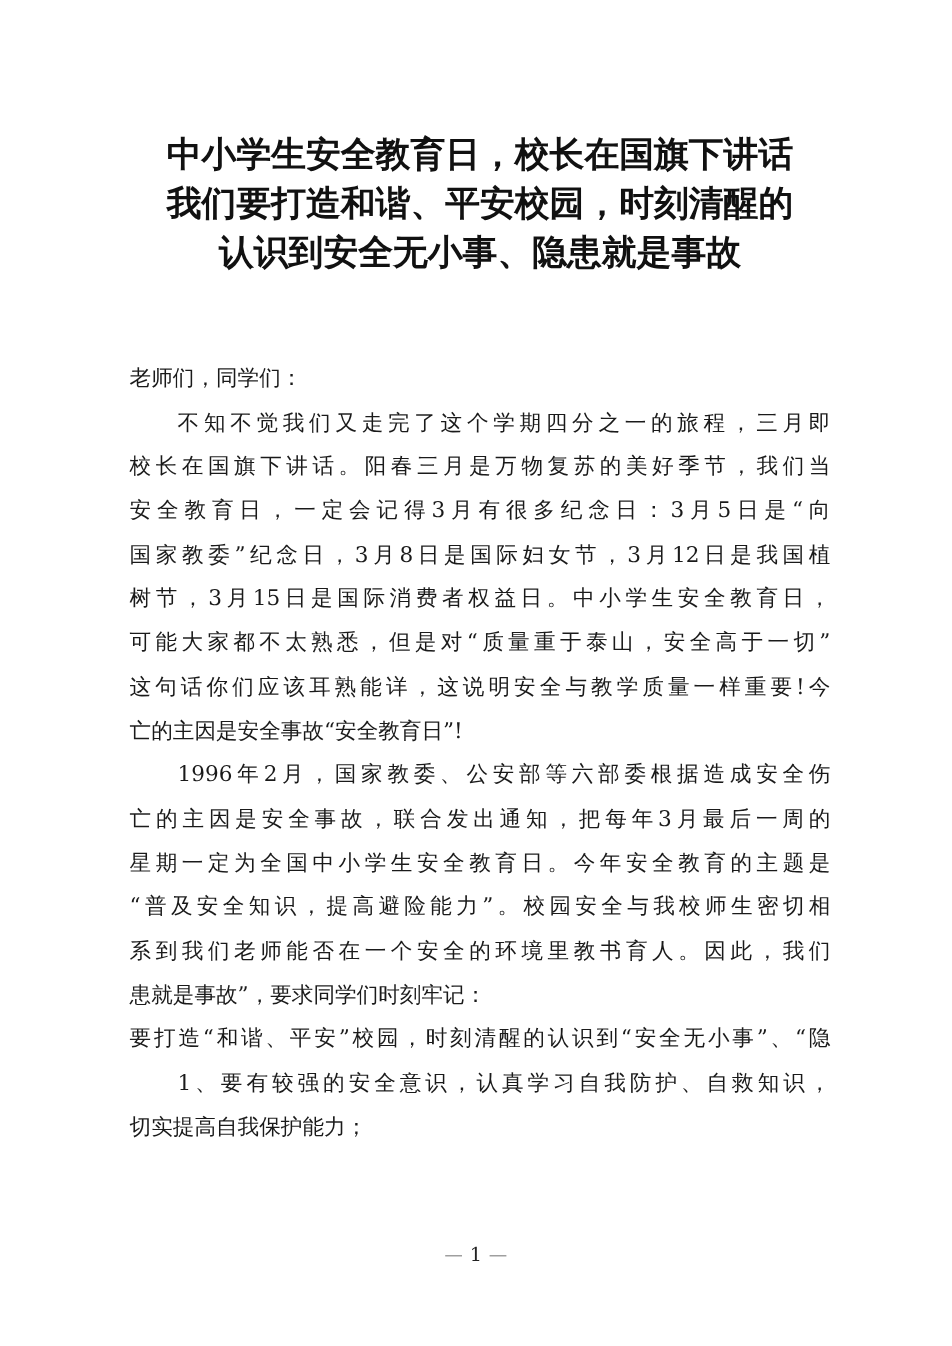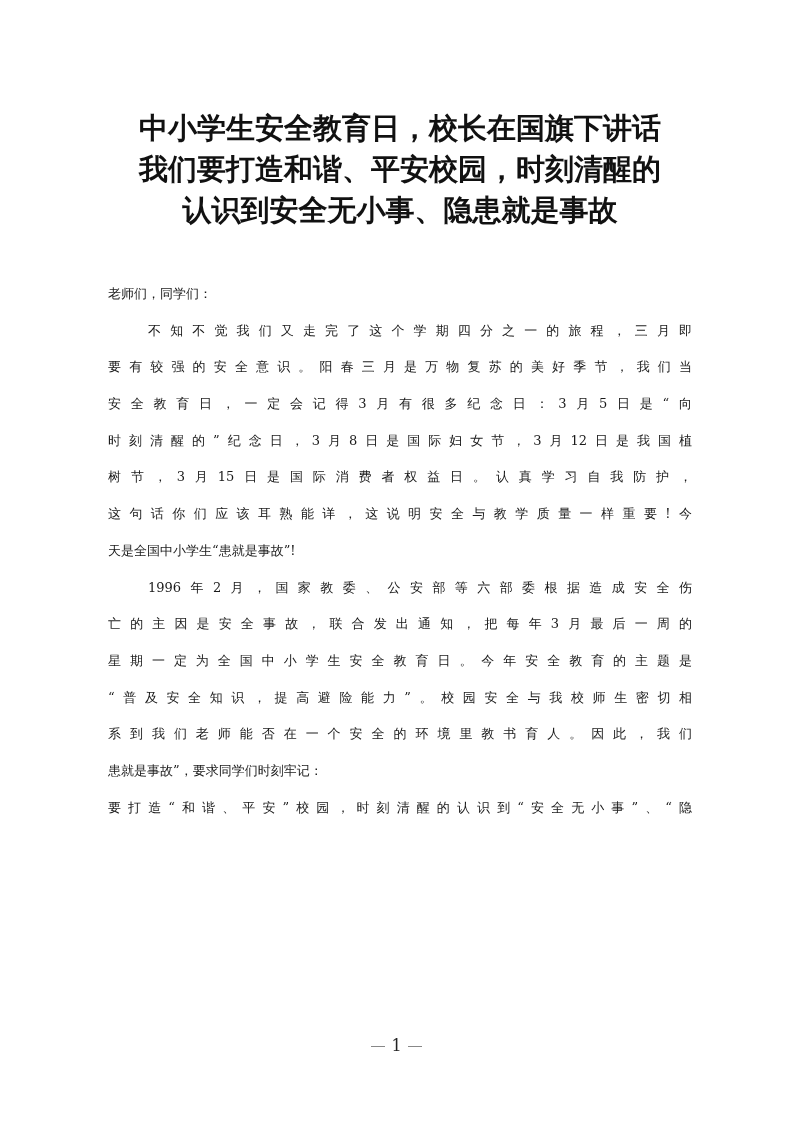--- a/index.html
+++ b/index.html
@@ -32,24 +32,24 @@
       font-weight: bold;
       font-size: 29px;
       line-height: 41px;
       letter-spacing: 0px;
       color: #111;
     }
     .title div { white-space: nowrap; }
     .body {
       position: absolute;
       left: 108px;
-      top: 276px;
+      top: 298px;
       width: 584px;
       font-family: "DejaVu Serif", serif;
-      font-size: 13px;
+      font-size: 18px;
       line-height: 36.7px;
       color: #1a1a1a;
     }
     .line {
       white-space: nowrap;
       display: block;
       text-align: justify;
       text-align-last: justify;
       height: 36.7px;
       overflow: visible;
@@ -84,39 +84,42 @@
     <div>中小学生安全教育日，校长在国旗下讲话</div>
     <div>我们要打造和谐、平安校园，时刻清醒的</div>
     <div>认识到安全无小事、隐患就是事故</div>
   </div>
 
   <div class="body">
     <span class="line last">老师们，同学们：</span>
 
     <div>
       <span class="line indent">不知不觉我们又走完了这个学期四分之一的旅程，三月即</span>
-      <span class="line">要有较强的安全意识。阳春三月是万物复苏的美好季节，我们当</span>
+      <span class="line">校长在国旗下讲话。阳春三月是万物复苏的美好季节，我们当</span>
       <span class="line">安全教育日，一定会记得3月有很多纪念日：3月5日是“向</span>
-      <span class="line">时刻清醒的”纪念日，3月8日是国际妇女节，3月12日是我国植</span>
-      <span class="line">树节，3月15日是国际消费者权益日。认真学习自我防护，</span>
+      <span class="line">国家教委”纪念日，3月8日是国际妇女节，3月12日是我国植</span>
+      <span class="line">树节，3月15日是国际消费者权益日。中小学生安全教育日，</span>
+      <span class="line">可能大家都不太熟悉，但是对“质量重于泰山，安全高于一切”</span>
       <span class="line">这句话你们应该耳熟能详，这说明安全与教学质量一样重要!今</span>
-      <span class="line last">天是全国中小学生“患就是事故”!</span>
+      <span class="line last">亡的主因是安全事故“安全教育日”!</span>
     </div>
 
     <div>
       <span class="line indent">1996年2月，国家教委、公安部等六部委根据造成安全伤</span>
       <span class="line">亡的主因是安全事故，联合发出通知，把每年3月最后一周的</span>
       <span class="line">星期一定为全国中小学生安全教育日。今年安全教育的主题是</span>
       <span class="line">“普及安全知识，提高避险能力”。校园安全与我校师生密切相</span>
       <span class="line">系到我们老师能否在一个安全的环境里教书育人。因此，我们</span>
       <span class="line last">患就是事故”，要求同学们时刻牢记：</span>
       <span class="line">要打造“和谐、平安”校园，时刻清醒的认识到“安全无小事”、“隐</span>
     </div>
 
     <div>
+      <span class="line indent">1、要有较强的安全意识，认真学习自我防护、自救知识，</span>
+      <span class="line last">切实提高自我保护能力；</span>
     </div>
   </div>
 
   <div class="footer">
     <span class="dash"></span><span>1</span><span class="dash"></span>
   </div>
 
 </div>
 
 </body></html>

